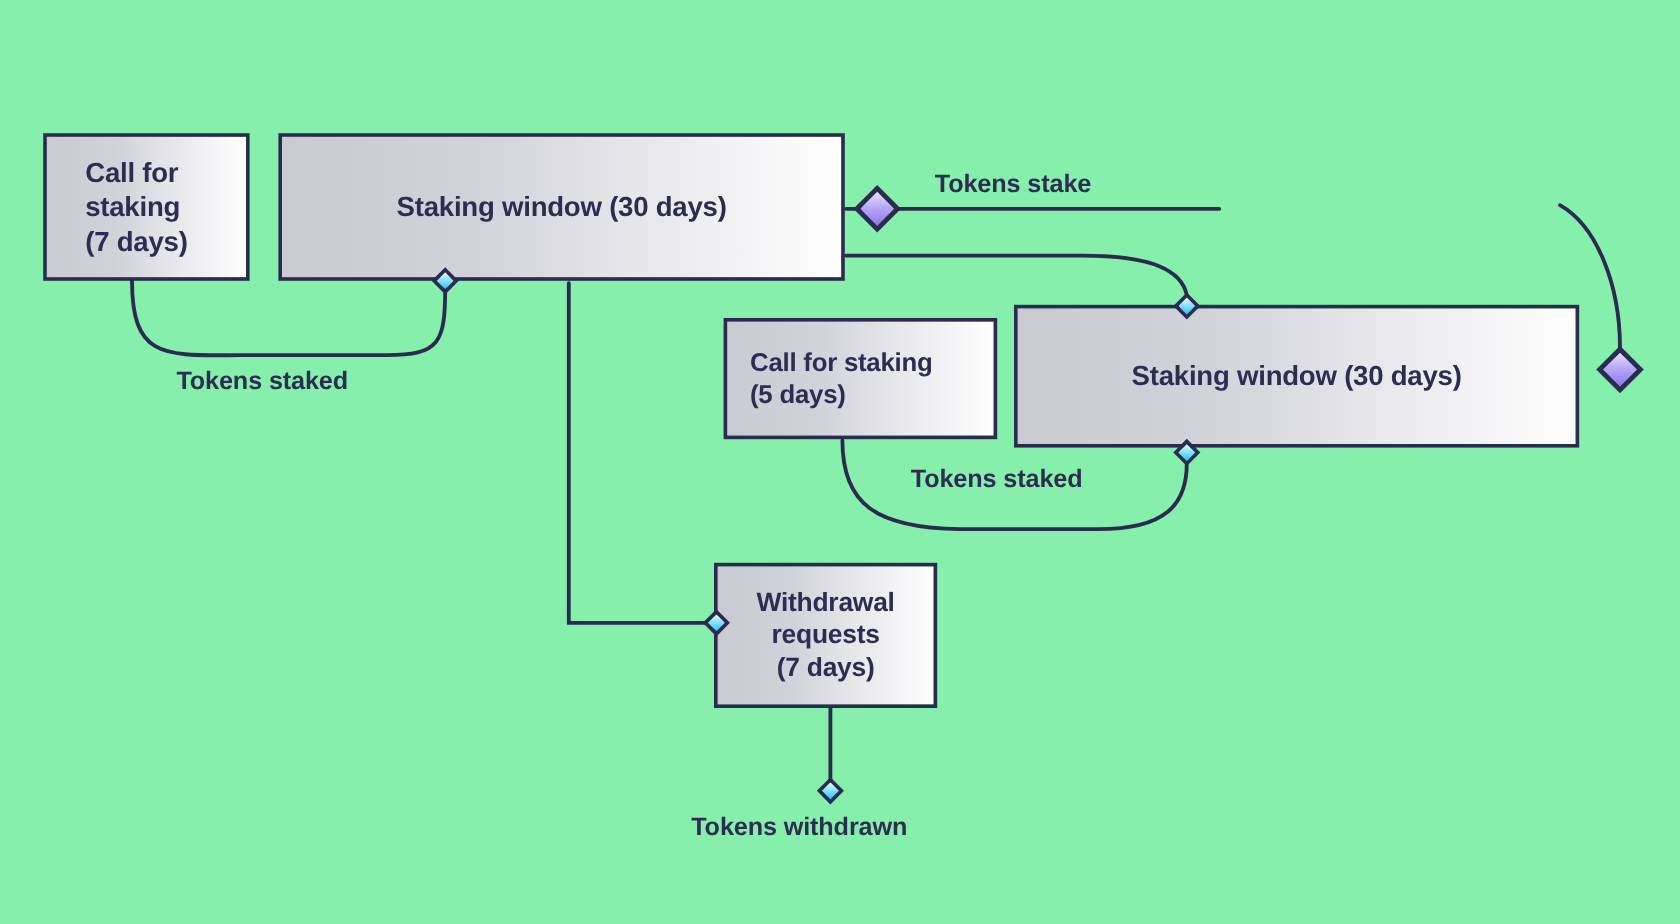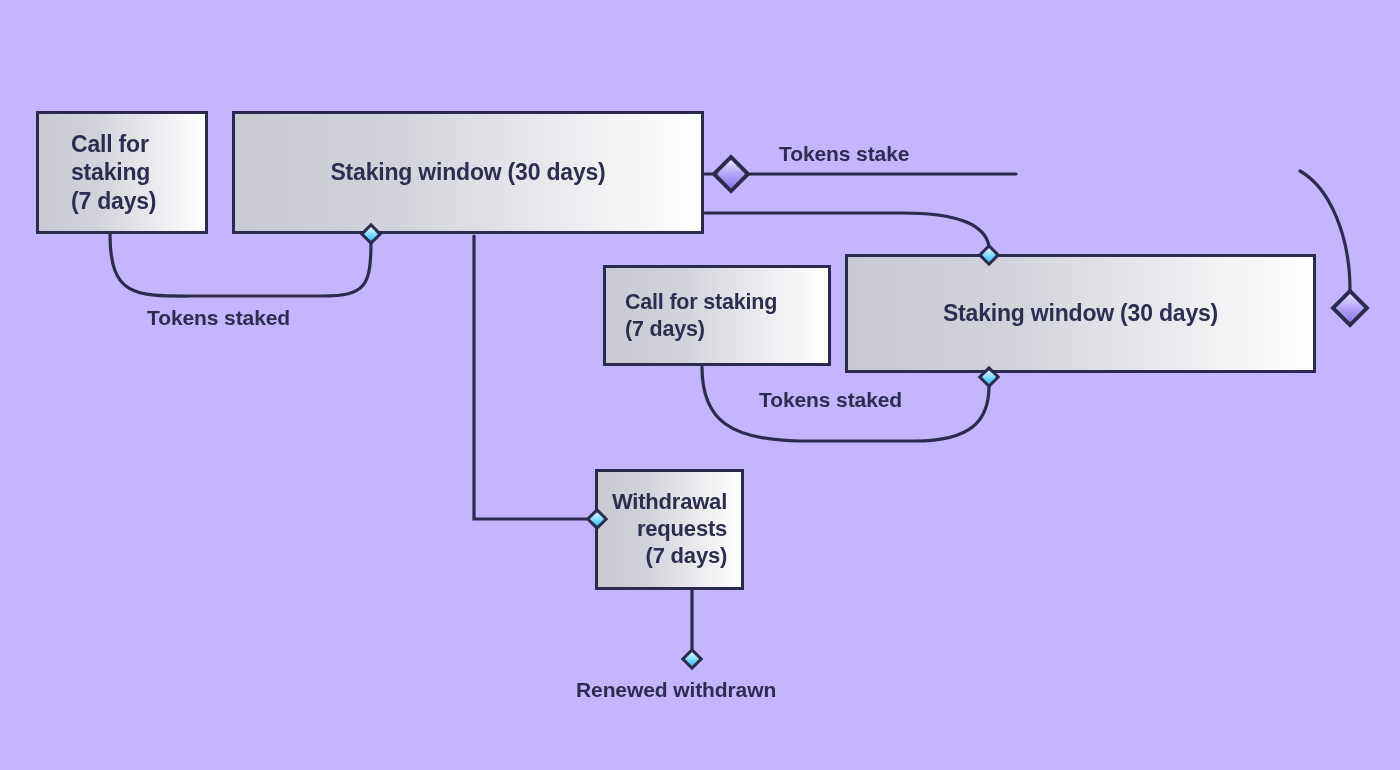--- a/index.html
+++ b/index.html
@@ -8,21 +8,21 @@
     padding: 0;
     background: #f5f5f7;
   }
   body {
     font-family: "Liberation Sans", sans-serif;
   }
   #stage {
     position: relative;
     width: 1400px;
     height: 770px;
-    background: #c4b5fd;
+    background: #86efac;
     overflow: hidden;
   }
   #wires {
     position: absolute;
     left: 0;
     top: 0;
     width: 1400px;
     height: 770px;
     pointer-events: none;
   }
@@ -42,21 +42,21 @@
     display: block;
     white-space: pre-line;
   }
   .node.align-left .node-label {
     text-align: left;
   }
   .node.align-center {
     justify-content: center;
   }
   .node.align-center .node-label {
-    text-align: right;
+    text-align: center;
   }
 
   
   #node-call-1 {
     left: 36px; top: 111px; width: 172px; height: 123px;
     padding-left: 32px;
     font-size: 23px;
   }
   #node-window-1 {
     left: 232px; top: 111px; width: 472px; height: 123px;
@@ -65,21 +65,21 @@
   #node-call-2 {
     left: 603px; top: 265px; width: 228px; height: 101px;
     padding-left: 19px;
     font-size: 21.5px;
   }
   #node-window-2 {
     left: 845px; top: 254px; width: 471px; height: 119px;
     font-size: 23px;
   }
   #node-withdrawal {
-    left: 595px; top: 469px; width: 149px; height: 121px;
+    left: 595px; top: 469px; width: 186px; height: 121px;
     font-size: 22px;
   }
 
   
   .edge-label {
     position: absolute;
     color: #2d2d52;
     font-weight: bold;
     font-size: 21px;
     white-space: nowrap;
@@ -139,21 +139,21 @@
 staking
 (7 days)</span>
   </div>
 
   <div class="node align-center" id="node-window-1">
     <span class="node-label">Staking window (30 days)</span>
   </div>
 
   <div class="node align-left" id="node-call-2">
     <span class="node-label">Call for staking
-(7 days)</span>
+(5 days)</span>
   </div>
 
   <div class="node align-center" id="node-window-2">
     <span class="node-label">Staking window (30 days)</span>
   </div>
 
   <div class="node align-center" id="node-withdrawal">
     <span class="node-label">Withdrawal
 requests
 (7 days)</span>
@@ -168,15 +168,15 @@
   <div class="diamond purple" style="left:717px; top:160px;"></div>
   <div class="diamond purple" style="left:1336px; top:294px;"></div>
 
   <div class="edge-label" id="label-tokens-staked-1">Tokens staked</div>
 
   <div class="edge-label" id="label-tokens-staked-2">Tokens staked</div>
 
   <div class="edge-label" id="label-renewed-stake">Tokens stake</div>
 
 
-  <div class="edge-label" id="label-tokens-withdrawn">Renewed withdrawn</div>
+  <div class="edge-label" id="label-tokens-withdrawn">Tokens withdrawn</div>
 
 </div>
 
 </body></html>

